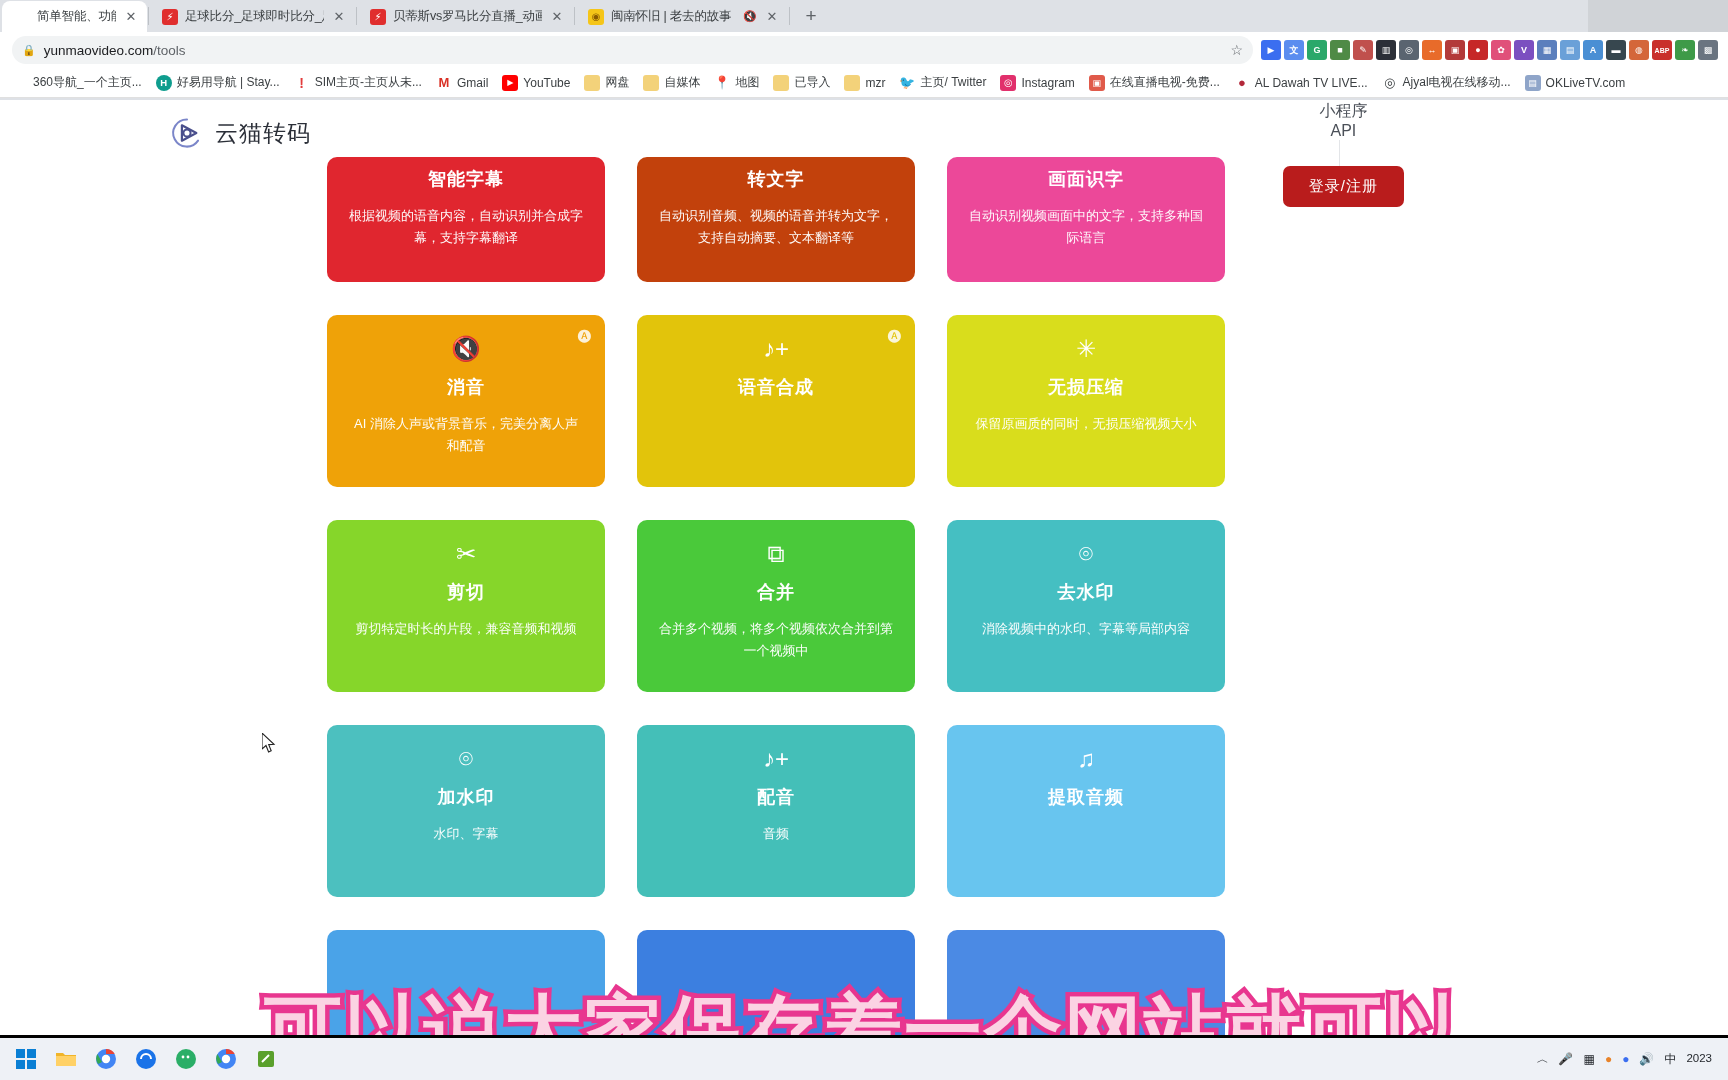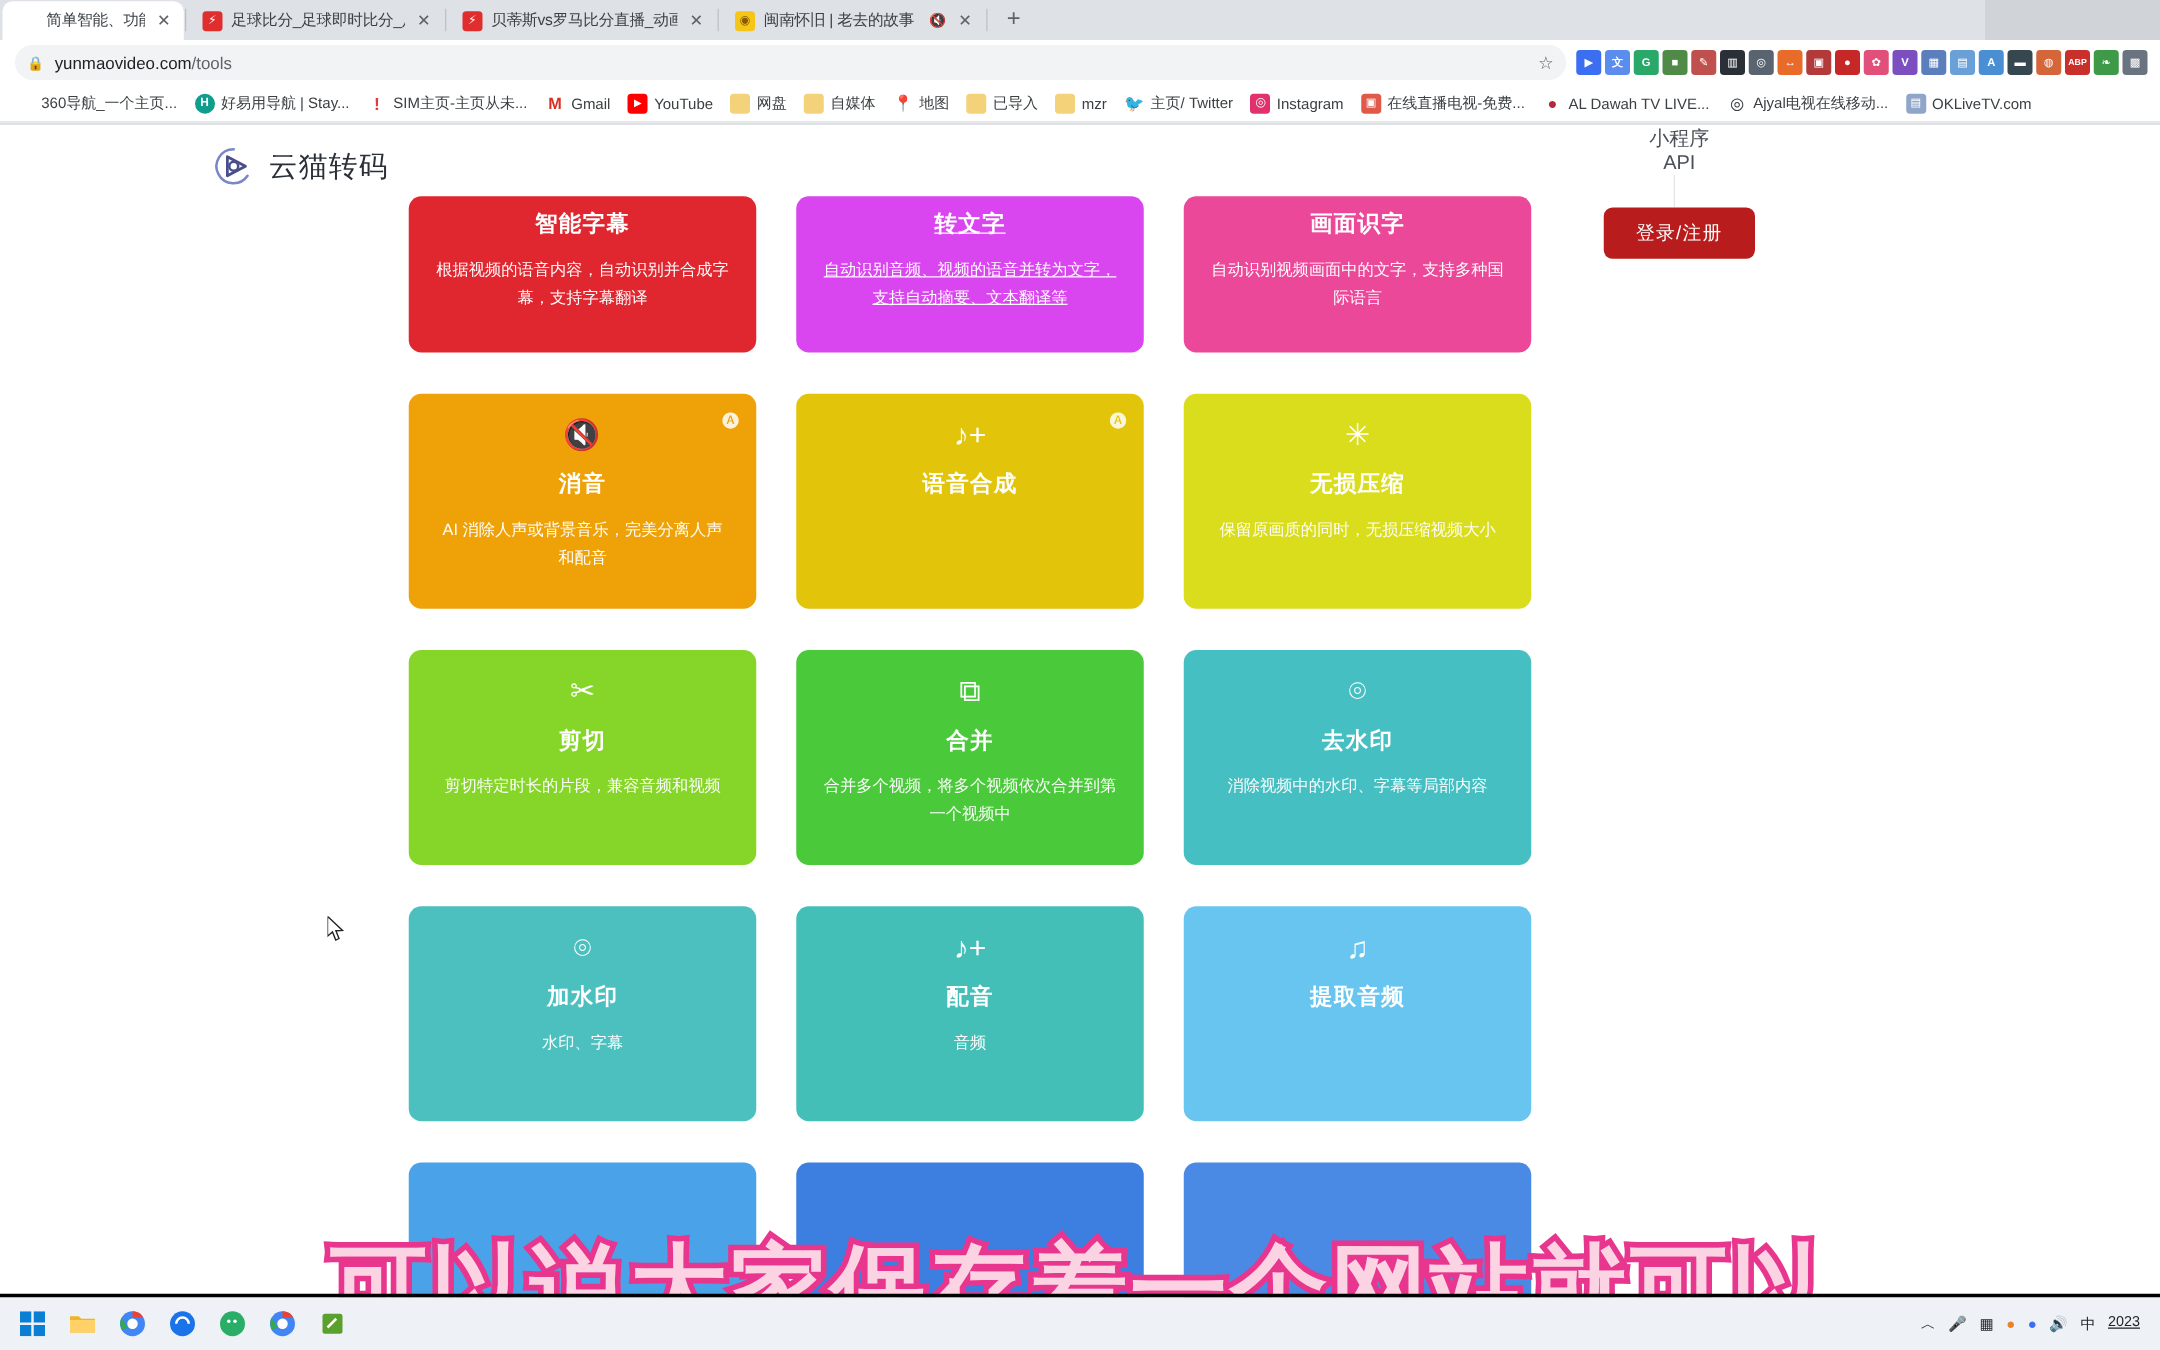--- a/index.html
+++ b/index.html
@@ -79,21 +79,21 @@
     white-space:nowrap;
   }
 
   
   .cursor { position:absolute; left:262px; top:633px; width:14px; height:20px; }
 
   
   .taskbar { position:absolute; left:0; bottom:0; width:1728px; height:42px; background:#eef1f6; display:flex; align-items:center; padding:0 6px; }
   .tb-ico { width:40px; height:38px; display:flex; align-items:center; justify-content:center; }
   .tb-right { margin-left:auto; display:flex; align-items:center; gap:10px; padding-right:10px; font-size:12px; color:#1f2328; }
-  .tb-clock { text-align:right; line-height:1.15; font-size:11.5px;text-decoration:underline; }
+  .tb-clock { text-align:right; line-height:1.15; font-size:11.5px; }
   .black-bar { position:absolute; left:0; bottom:42px; width:1728px; height:3px; background:#000; }
 </style>
 </head>
 <body>
 
 <div id="root">
 
   <div class="chrome">
 
     <div class="tabstrip">
@@ -254,21 +254,21 @@
       </div>
     </div>
 
     <div class="grid-area">
 
       <div class="grid row1" style="margin-top:-9px;">
         <div class="card" style="background:#e0262f;">
           <div class="ctitle">智能字幕</div>
           <div class="cdesc">根据视频的语音内容，自动识别并合成字幕，支持字幕翻译</div>
         </div>
-        <div class="card" style="background:#d946ef;text-decoration:underline;">
+        <div class="card" style="background:#c2410c;">
           <div class="ctitle">转文字</div>
           <div class="cdesc">自动识别音频、视频的语音并转为文字，支持自动摘要、文本翻译等</div>
         </div>
         <div class="card" style="background:#ec4899;">
           <div class="ctitle">画面识字</div>
           <div class="cdesc">自动识别视频画面中的文字，支持多种国际语言</div>
         </div>
       </div>
 
       <div class="grid rowtall" style="margin-top:33px;">

